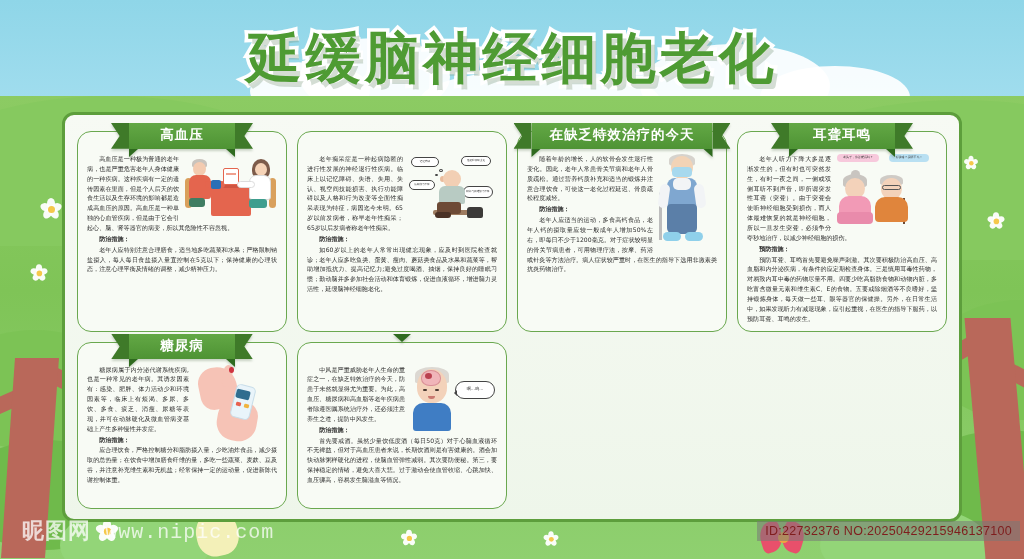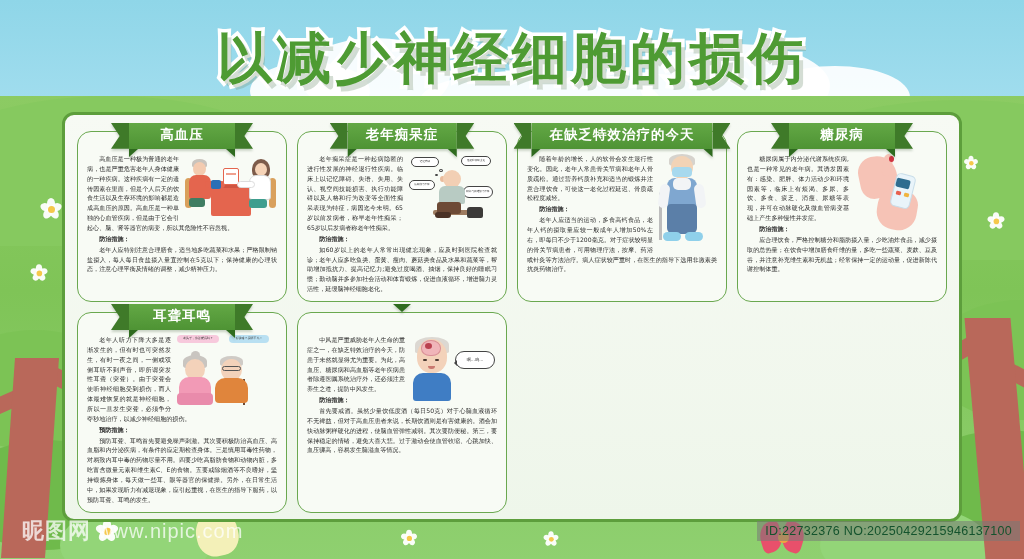--- a/index.html
+++ b/index.html
@@ -373,27 +373,27 @@
   .st .bub::after {
     content: ""; position: absolute; left: -5px; top: 8px;
     border: 3px solid transparent; border-right-color: #444;
   }
 
   
   .wm {
     position: absolute; left: 22px; top: 516px; z-index: 8;
     font-size: 22px; font-weight: bold; color: rgba(255,255,255,.75);
     letter-spacing: 1px; white-space: nowrap;
-    font-family: Liberation Sans, sans-serif;
+    font-family: Liberation Mono, monospace;
   }
   .wm .sub { font-size: 20px; font-weight: normal; }
   .id-chip {
     position: absolute; right: 4px; top: 521px; z-index: 8;
     background: rgba(120,120,120,.55);
-    color: #14532d; font-size: 12.5px; padding: 3px 8px;
+    color: #7f1d1d; font-size: 12.5px; padding: 3px 8px;
     letter-spacing: .3px; white-space: nowrap;
     font-family: "Liberation Sans", sans-serif;
   }
 </style>
 </head>
 <body>
 
 <div class="bg-root">
   <div class="sky"></div>
   <div class="cloud c1"></div>
@@ -478,21 +478,21 @@
     </div>
   <div class="petal-y"></div>
   <div class="bow-r">
     <span class="l"></span>
       <span class="r"></span>
       <em></em>
   </div>
 </div>
 
 <div class="title-wrap">
-  <div class="poster-title">以减少神经细胞的损伤</div>
+  <div class="poster-title">延缓脑神经细胞老化</div>
 </div>
 
 <div class="board">
   <div class="board-grid">
 
     <div class="card">
       <div class="ribbon">
         <div class="tail l"></div>
         <div class="mid">高血压</div>
         <div class="tail r"></div>
@@ -521,27 +521,20 @@
             <div class="d-leg"></div>
           </div>
         </div>
         <p>高血压是一种极为普通的老年病，也是严重危害老年人身体健康的一种疾病。这种疾病有一定的遗传因素在里面，但是个人后天的饮食生活以及生存环境的影响都是造成高血压的原因。高血压是一种单独的心血管疾病，但是由于它会引起心、脑、肾等器官的病变，所以其危险性不容忽视。</p>
         <p class="label">防治措施：</p>
         <p>老年人应特别注意合理膳食，适当地多吃蔬菜和水果；严格限制钠盐摄入，每人每日食盐摄入量宜控制在5克以下；保持健康的心理状态，注意心理平衡及情绪的调整，减少精神压力。</p>
       </div>
     </div>
 
     <div class="card">
-      <div class="ribbon">
-        <div class="tail l"></div>
-        <div class="mid">老年痴呆症</div>
-        <div class="tail r"></div>
-        <div class="fold l"></div>
-        <div class="fold r"></div>
-      </div>
       <div class="card-body">
         <div class="art">
           <div class="illus de">
             <div class="bub b1">记忆障碍</div>
             <div class="bub b2">性格和情绪变化</div>
             <div class="bub b3">认知能力下降</div>
             <div class="bub b4">精神与思维能力下降</div>
             <div class="dot d1"></div>
             <div class="dot d2"></div>
             <div class="bench"></div>
@@ -586,47 +579,20 @@
         </div>
         <p>随着年龄的增长，人的软骨会发生退行性变化。因此，老年人常患骨关节病和老年人骨质疏松。通过营养钙质补充和适当的锻炼并注意合理饮食，可使这一老化过程延迟、骨质疏松程度减轻。</p>
         <p class="label">防治措施：</p>
         <p>老年人应适当的运动，多食高钙食品，老年人钙的摄取量应较一般成年人增加50%左右，即每日不少于1200毫克。对于症状较明显的骨关节病患者，可用物理疗法，按摩、药浴或针灸等方法治疗。病人症状较严重时，在医生的指导下选用非激素类抗炎药物治疗。</p>
       </div>
     </div>
 
     <div class="card">
       <div class="ribbon">
         <div class="tail l"></div>
-        <div class="mid">糖尿病</div>
-        <div class="tail r"></div>
-        <div class="fold l"></div>
-        <div class="fold r"></div>
-      </div>
-      <div class="card-body">
-        <div class="art">
-          <div class="illus di">
-            <div class="hand1"></div>
-            <div class="fing"></div>
-            <div class="blood"></div>
-            <div class="hand2"></div>
-            <div class="meter"></div>
-            <div class="screen"></div>
-            <div class="btn1"></div>
-            <div class="btn2"></div>
-          </div>
-        </div>
-        <p>糖尿病属于内分泌代谢系统疾病,也是一种常见的老年病。其诱发因素有：感染、肥胖、体力活动少和环境因素等，临床上有烦渴、多尿、多饮、多食、疲乏、消瘦、尿糖等表现，并可在动脉硬化及微血管病变基础上产生多种慢性并发症。</p>
-        <p class="label">防治措施：</p>
-        <p>应合理饮食，严格控制糖分和脂肪摄入量，少吃油炸食品，减少摄取的总热量；在饮食中增加膳食纤维的量，多吃一些蔬菜、麦麸、豆及谷，并注意补充维生素和无机盐；经常保持一定的运动量，促进新陈代谢控制体重。</p>
-      </div>
-    </div>
-
-    <div class="card">
-      <div class="ribbon">
-        <div class="tail l"></div>
         <div class="mid">耳聋耳鸣</div>
         <div class="tail r"></div>
         <div class="fold l"></div>
         <div class="fold r"></div>
       </div>
       <div class="card-body">
         <div class="art">
           <div class="illus ea">
             <div class="sb sb1">老头子，你还爱我吗？</div>
             <div class="sb sb2">你说啥？我听不见！</div>
@@ -645,20 +611,47 @@
         </div>
         <p>老年人听力下降大多是逐渐发生的，但有时也可突然发生，有时一夜之间，一侧或双侧耳听不到声音，即所谓突发性耳聋（突聋）。由于突聋会使听神经细胞受到损伤，而人体最难恢复的就是神经细胞，所以一旦发生突聋，必须争分夺秒地治疗，以减少神经细胞的损伤。</p>
         <p class="label">预防措施：</p>
         <p>预防耳聋、耳鸣首先要避免噪声刺激。其次要积极防治高血压、高血脂和内分泌疾病，有条件的应定期检查身体。三是慎用耳毒性药物，对易致内耳中毒的药物尽量不用。四要少吃高脂肪食物和动物内脏，多吃富含微量元素和维生素C、E的食物。五要戒除烟酒等不良嗜好，坚持锻炼身体，每天做一些耳、眼等器官的保健操。另外，在日常生活中，如果发现听力有减退现象，应引起重视，在医生的指导下服药，以预防耳聋、耳鸣的发生。</p>
       </div>
     </div>
 
     <div class="card">
       <div class="ribbon">
         <div class="tail l"></div>
+        <div class="mid">糖尿病</div>
+        <div class="tail r"></div>
+        <div class="fold l"></div>
+        <div class="fold r"></div>
+      </div>
+      <div class="card-body">
+        <div class="art">
+          <div class="illus di">
+            <div class="hand1"></div>
+            <div class="fing"></div>
+            <div class="blood"></div>
+            <div class="hand2"></div>
+            <div class="meter"></div>
+            <div class="screen"></div>
+            <div class="btn1"></div>
+            <div class="btn2"></div>
+          </div>
+        </div>
+        <p>糖尿病属于内分泌代谢系统疾病,也是一种常见的老年病。其诱发因素有：感染、肥胖、体力活动少和环境因素等，临床上有烦渴、多尿、多饮、多食、疲乏、消瘦、尿糖等表现，并可在动脉硬化及微血管病变基础上产生多种慢性并发症。</p>
+        <p class="label">防治措施：</p>
+        <p>应合理饮食，严格控制糖分和脂肪摄入量，少吃油炸食品，减少摄取的总热量；在饮食中增加膳食纤维的量，多吃一些蔬菜、麦麸、豆及谷，并注意补充维生素和无机盐；经常保持一定的运动量，促进新陈代谢控制体重。</p>
+      </div>
+    </div>
+
+    <div class="card">
+      <div class="ribbon">
+        <div class="tail l"></div>
         <div class="tail r"></div>
         <div class="fold l"></div>
         <div class="fold r"></div>
       </div>
       <div class="card-body">
         <div class="art">
           <div class="illus st">
             <div class="hair"></div>
             <div class="head"></div>
             <div class="brain"></div>

